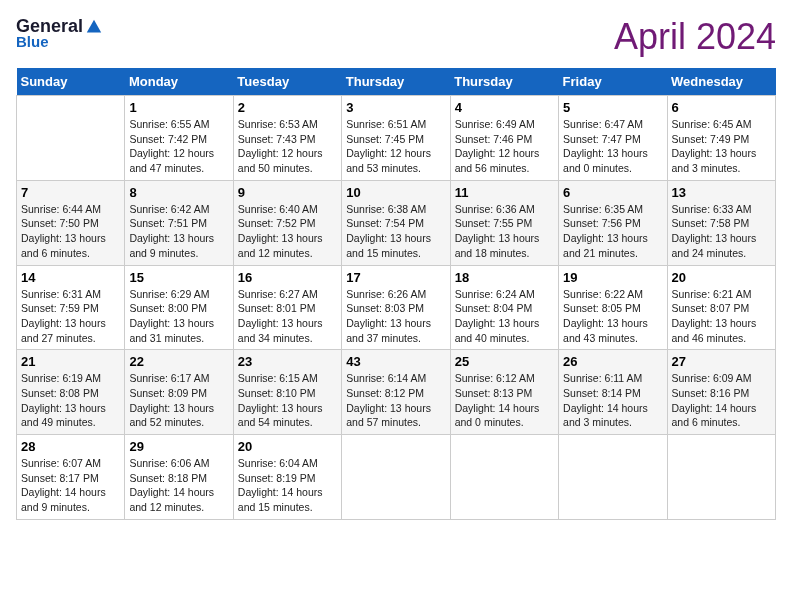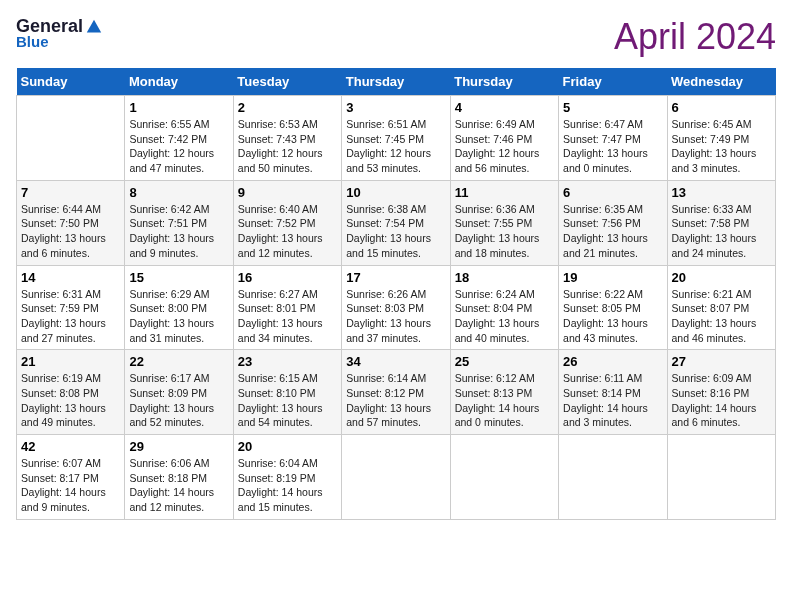--- a/index.html
+++ b/index.html
@@ -205,39 +205,39 @@
       </td>
         <td>
         <span class="day-number">22</span>
         <span class="cell-text">Sunrise: 6:17 AM<br>Sunset: 8:09 PM<br>Daylight: 13 hours and 52 minutes.</span>
       </td>
         <td>
         <span class="day-number">23</span>
         <span class="cell-text">Sunrise: 6:15 AM<br>Sunset: 8:10 PM<br>Daylight: 13 hours and 54 minutes.</span>
       </td>
         <td>
-        <span class="day-number">34</span>
+        <span class="day-number">43</span>
         <span class="cell-text">Sunrise: 6:14 AM<br>Sunset: 8:12 PM<br>Daylight: 13 hours and 57 minutes.</span>
       </td>
         <td>
         <span class="day-number">25</span>
         <span class="cell-text">Sunrise: 6:12 AM<br>Sunset: 8:13 PM<br>Daylight: 14 hours and 0 minutes.</span>
       </td>
         <td>
         <span class="day-number">26</span>
         <span class="cell-text">Sunrise: 6:11 AM<br>Sunset: 8:14 PM<br>Daylight: 14 hours and 3 minutes.</span>
       </td>
         <td>
         <span class="day-number">27</span>
         <span class="cell-text">Sunrise: 6:09 AM<br>Sunset: 8:16 PM<br>Daylight: 14 hours and 6 minutes.</span>
       </td>
       </tr>
       <tr>
         <td>
-        <span class="day-number">42</span>
+        <span class="day-number">28</span>
         <span class="cell-text">Sunrise: 6:07 AM<br>Sunset: 8:17 PM<br>Daylight: 14 hours and 9 minutes.</span>
       </td>
         <td>
         <span class="day-number">29</span>
         <span class="cell-text">Sunrise: 6:06 AM<br>Sunset: 8:18 PM<br>Daylight: 14 hours and 12 minutes.</span>
       </td>
         <td>
         <span class="day-number">20</span>
         <span class="cell-text">Sunrise: 6:04 AM<br>Sunset: 8:19 PM<br>Daylight: 14 hours and 15 minutes.</span>
       </td>

